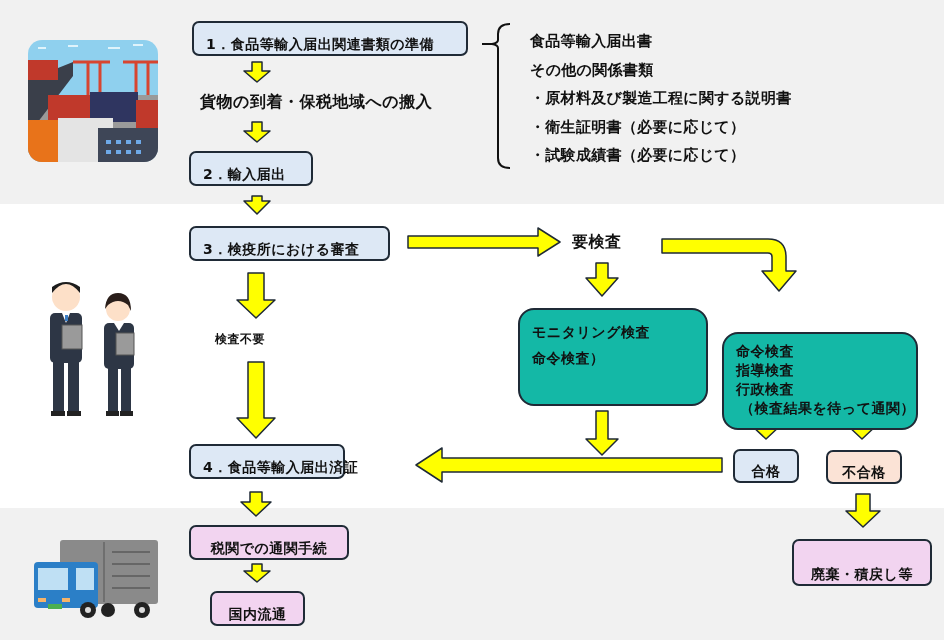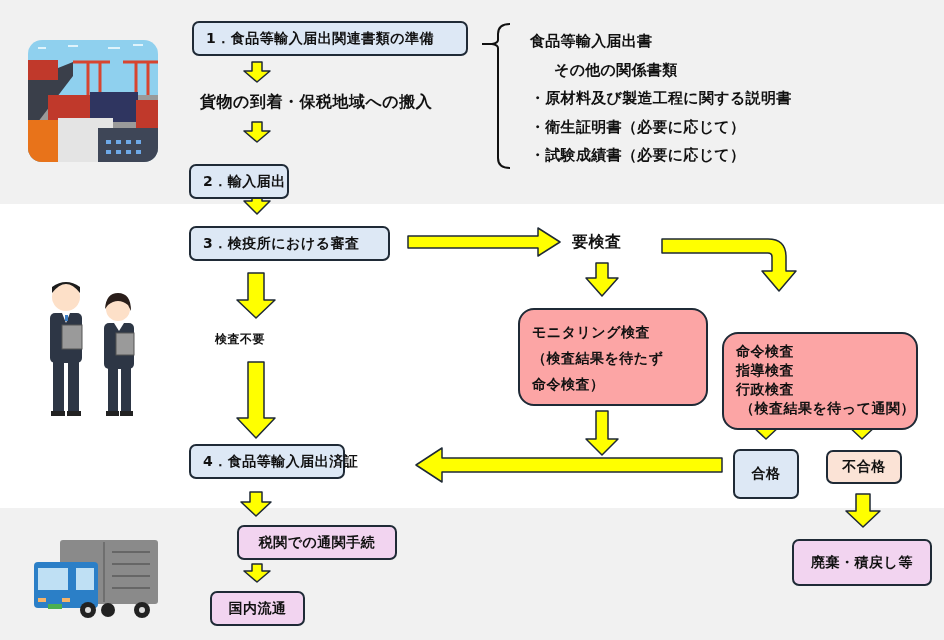--- a/index.html
+++ b/index.html
@@ -3,25 +3,25 @@
 <meta charset="utf-8">
 <style>
   * { box-sizing: border-box; margin: 0; padding: 0; }
   html, body { width: 944px; height: 640px; overflow: hidden; background: #ffffff; }
   body { position: relative; font-family: "DejaVu Sans", "Liberation Sans", sans-serif; color: #111; }
   .band { position: absolute; left: 0; width: 944px; }
   .band-top { top: 0; height: 204px; background: #f1f1f1; }
   .band-mid { top: 204px; height: 304px; background: #ffffff; }
   .band-bot { top: 508px; height: 132px; background: #f1f1f1; }
   .box { position: absolute; border: 2px solid #1f2a36; border-radius: 7px; font-size: 14px; font-weight: bold;
-         display: flex; align-items: center; padding-left: 12px; white-space: nowrap; letter-spacing: 0.5px; }
+         display: flex; align-items: flex-end; padding-left: 12px; white-space: nowrap; letter-spacing: 0.5px; }
   .blue { background: #dde8f5; }
   .pink { background: #f2d4f0; }
   .peach { background: #fbe3d6; }
-  .green { background: #fca5a5; border-radius: 16px; }
+  .green { background: #14b8a6; border-radius: 16px; }
   .center { justify-content: center; padding-left: 0; }
   .lbl { position: absolute; font-size: 15px; font-weight: bold; white-space: nowrap; letter-spacing: 0.5px; }
   .doc { position: absolute; font-size: 15px; font-weight: bold; white-space: nowrap; letter-spacing: 0.3px; }
   svg.ov { position: absolute; left: 0; top: 0; width: 944px; height: 640px; }
   .ill { position: absolute; }
   .green-lines div { font-size: 14px; font-weight: bold; white-space: nowrap; }
 </style>
 </head>
 <body>
 
@@ -151,65 +151,64 @@
     <path d="M856 494 h14 v17 h10 l-17 16 l-17 -16 h10 z"></path>
   </g>
 
   <path d="M510 24 q-12 0 -12 10 v6 q0 3 -6 4 h-10 M492 44 q6 1 6 4 v110 q0 10 12 10" fill="none" stroke="#111" stroke-width="2"></path>
 </svg>
 
 <div class="box blue" style="left:192px;top:21px;width:276px;height:35px;">
   <span>1．食品等輸入届出関連書類の準備</span>
 </div>
 <div class="lbl" style="left:200px;top:92px;font-size:16px;">貨物の到着・保税地域への搬入</div>
-<div class="box blue" style="left:189px;top:164px;width:100px;height:35px;">
+<div class="box blue" style="left:189px;top:151px;width:124px;height:35px;">
   <span>2．輸入届出</span>
 </div>
 
 <div class="doc" style="left:530px;top:32px;">食品等輸入届出書</div>
-<div class="doc" style="left:530px;top:61px;margin-left:24px;">その他の関係書類</div>
+<div class="doc" style="left:530px;top:61px;">その他の関係書類</div>
 <div class="doc" style="left:530px;top:89px;">・原材料及び製造工程に関する説明書</div>
 <div class="doc" style="left:530px;top:118px;">・衛生証明書（必要に応じて）</div>
 <div class="doc" style="left:530px;top:146px;">・試験成績書（必要に応じて）</div>
 
 <div class="box blue" style="left:189px;top:226px;width:201px;height:35px;">
   <span>3．検疫所における審査</span>
 </div>
 <div class="lbl" style="left:215px;top:331px;font-size:12px;">検査不要</div>
 <div class="lbl" style="left:572px;top:232px;font-size:16px;">要検査</div>
 
 <div class="box green" style="left:518px;top:308px;width:190px;height:98px;display:block;padding:14px 0 0 12px;">
   <div class="green-lines">
     <div style="margin-bottom:8px;">モニタリング検査</div>
-    <div style="margin-bottom:8px;">（検査結果を待たず</div>
     <div>命令検査）</div>
   </div>
 </div>
 
 <div class="box green" style="left:722px;top:308px;width:196px;height:98px;display:block;padding:8px 0 0 12px;margin-top:24px;">
   <div class="green-lines" style="line-height:19px;">
     <div>命令検査</div>
     <div>指導検査</div>
     <div>行政検査</div>
     <div style="margin-left:4px;">（検査結果を待って通関）</div>
   </div>
 </div>
 
 <div class="box blue" style="left:189px;top:444px;width:156px;height:35px;">
   <span>4．食品等輸入届出済証</span>
 </div>
 
-<div class="box blue center" style="left:733px;top:449px;width:66px;height:50px;">
+<div class="box blue center" style="left:733px;top:449px;width:66px;height:34px;">
   <span>合格</span>
 </div>
 <div class="box peach center" style="left:826px;top:450px;width:76px;height:34px;">
   <span>不合格</span>
 </div>
 <div class="box pink center" style="left:792px;top:539px;width:140px;height:47px;">
   <span>廃棄・積戻し等</span>
 </div>
 
-<div class="box pink center" style="left:189px;top:525px;width:160px;height:35px;margin-left:48px;">
+<div class="box pink center" style="left:189px;top:525px;width:160px;height:35px;">
   <span>税関での通関手続</span>
 </div>
 <div class="box pink center" style="left:210px;top:591px;width:95px;height:35px;">
   <span>国内流通</span>
 </div>
 
 </body></html>

